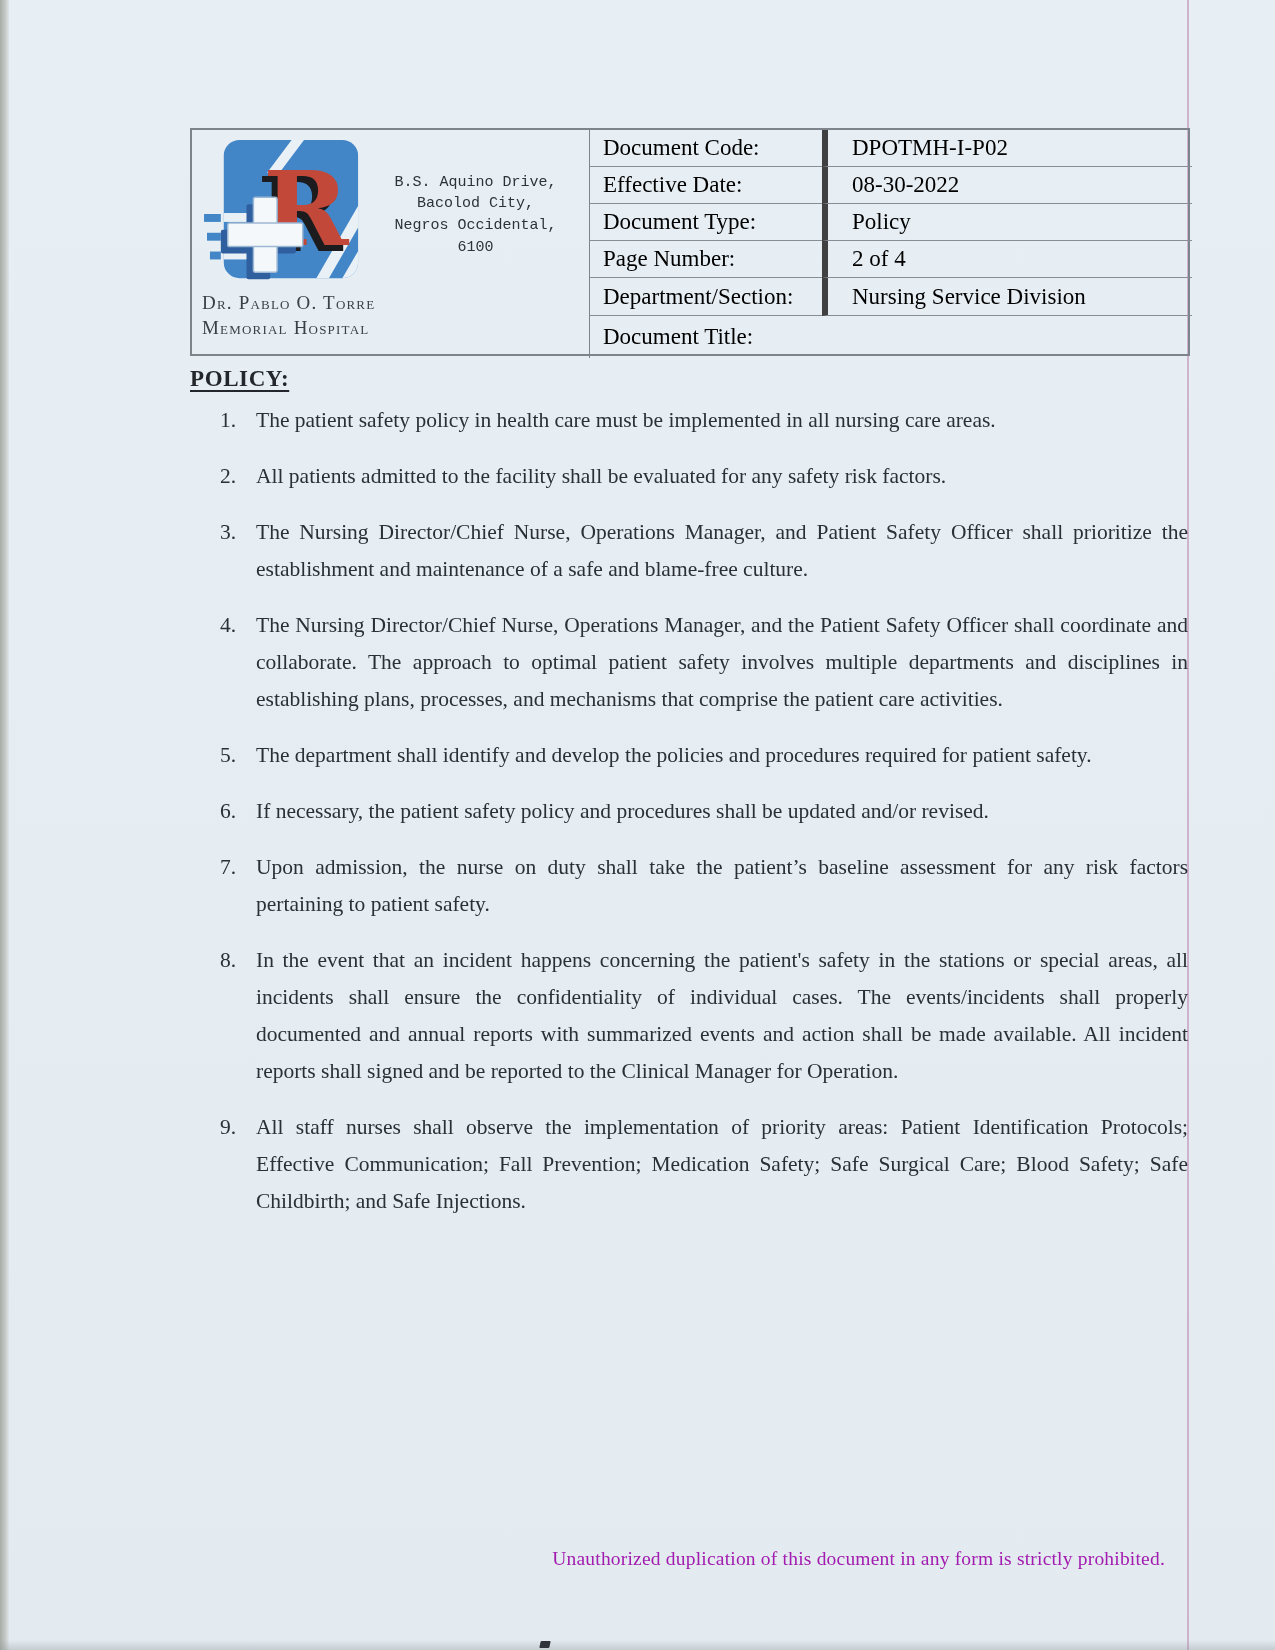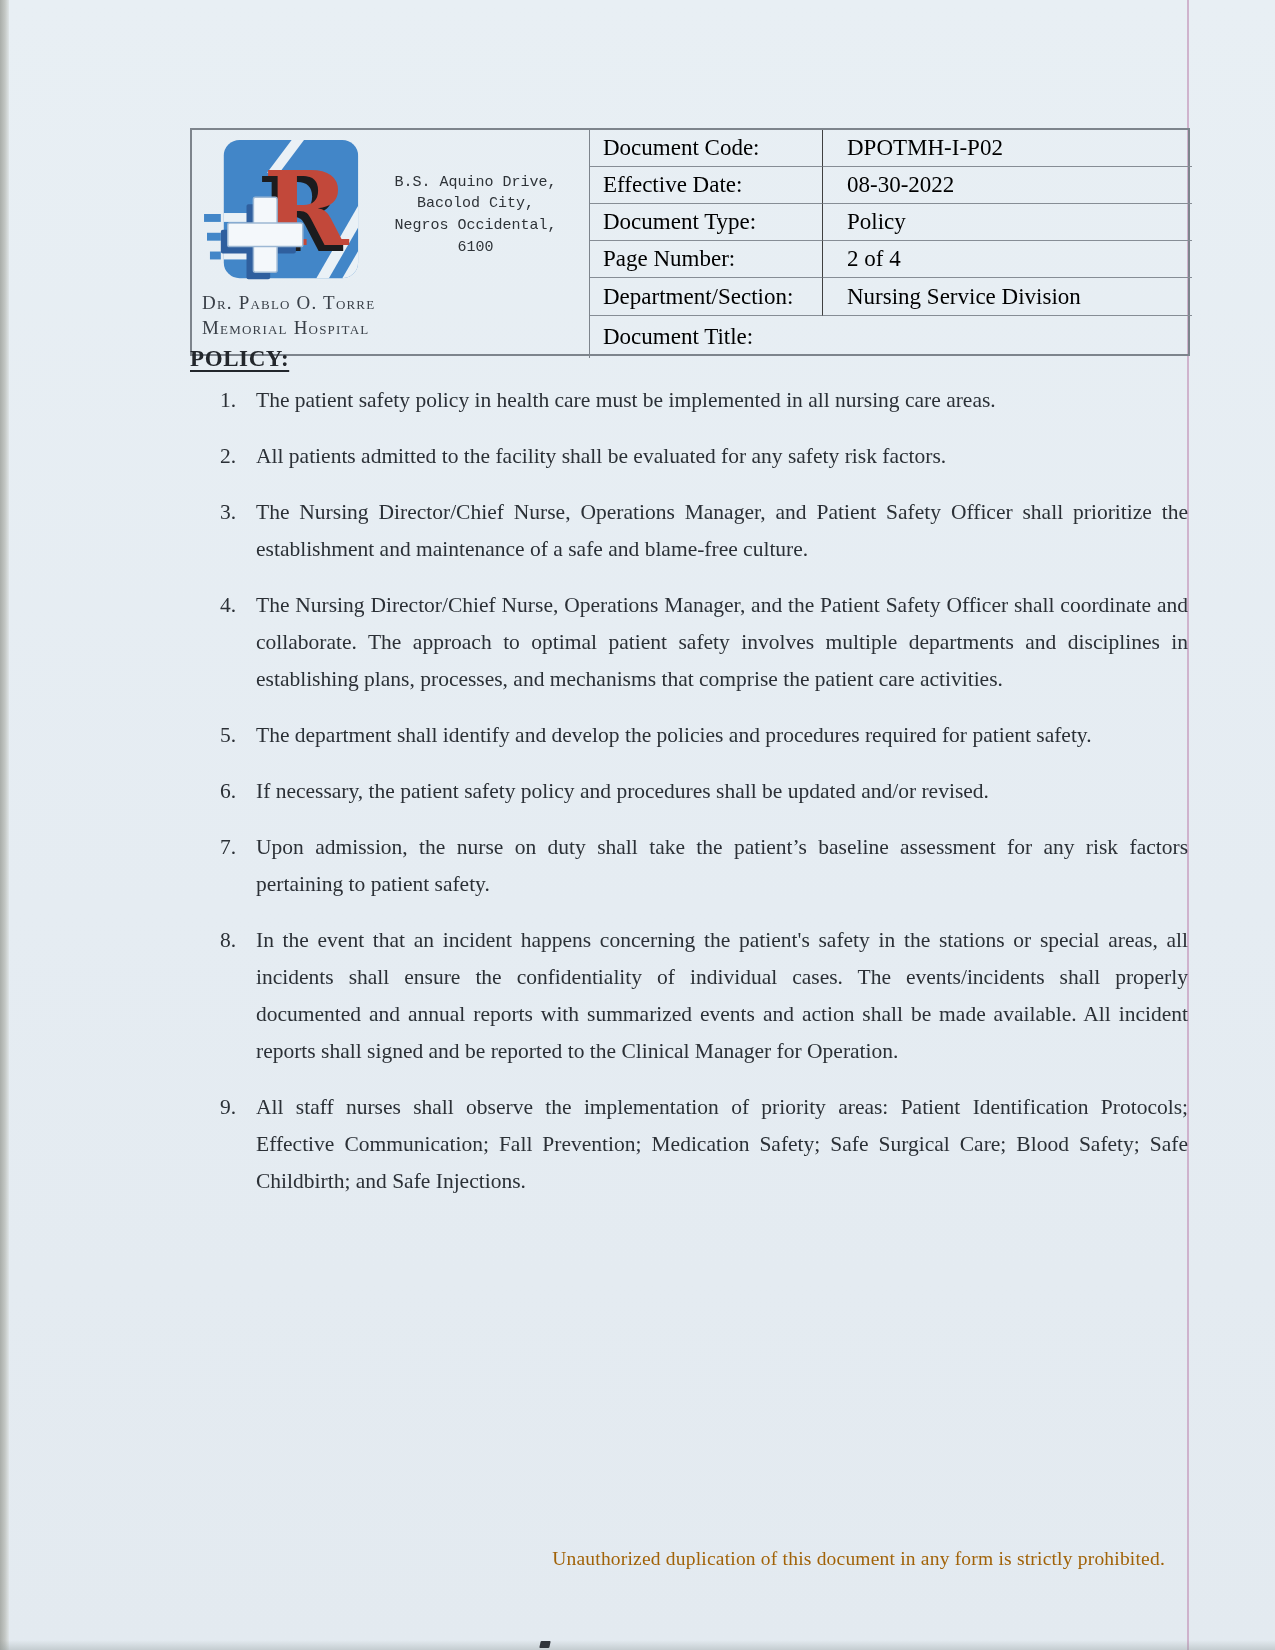--- a/index.html
+++ b/index.html
@@ -53,43 +53,43 @@
     font-size:19px;line-height:1.32;letter-spacing:1.2px;color:#3a4048;
     margin-top:-4px;
   }
   .t-label,.t-value{
     display:flex;align-items:center;
     padding-left:13px;box-sizing:border-box;
     font-size:23px;color:#000000;
     border-bottom:1px solid #868d95;
   }
   .t-label{grid-column:2;}
-  .t-value{grid-column:3;border-left:1px solid #404040;padding-left:24px;}
+  .t-value{grid-column:3;border-left:6px solid #404040;padding-left:24px;}
   .row-last{border-bottom:none;}
   .t-bold{font-weight:bold;letter-spacing:.2px;}
   
   .policy-wrap{
-    position:absolute;left:190px;top:346px;width:998px;
+    position:absolute;left:190px;top:366px;width:998px;
   }
   .policy-heading{
     font-size:23px;font-weight:bold;letter-spacing:.6px;
     text-decoration:underline;text-underline-offset:4px;
     margin:0 0 10px 0;color:#23272c;
   }
   ol.policy-list{list-style:none;margin:0;padding:0;}
   ol.policy-list li{
     position:relative;padding-left:66px;margin:0 0 19px 0;
     font-size:21.5px;line-height:37px;text-align:justify;color:#2b3036;
   }
   ol.policy-list li:last-child{margin-bottom:0;}
   ol.policy-list .num{position:absolute;left:30px;top:0;}
   
   .footer-note{
     position:absolute;right:110px;top:1548px;
-    font-size:19.5px;color:#a16207;letter-spacing:.2px;
+    font-size:19.5px;color:#a21caf;letter-spacing:.2px;
   }
 </style>
 </head>
 <body>
 
 <div class="scan-left-edge"></div>
 <div class="scan-fold-line" style="left:1187px;background:#c79fc0;"></div>
 <div class="scan-bottom-shade"></div>
 <div class="scan-speck"></div>
 

